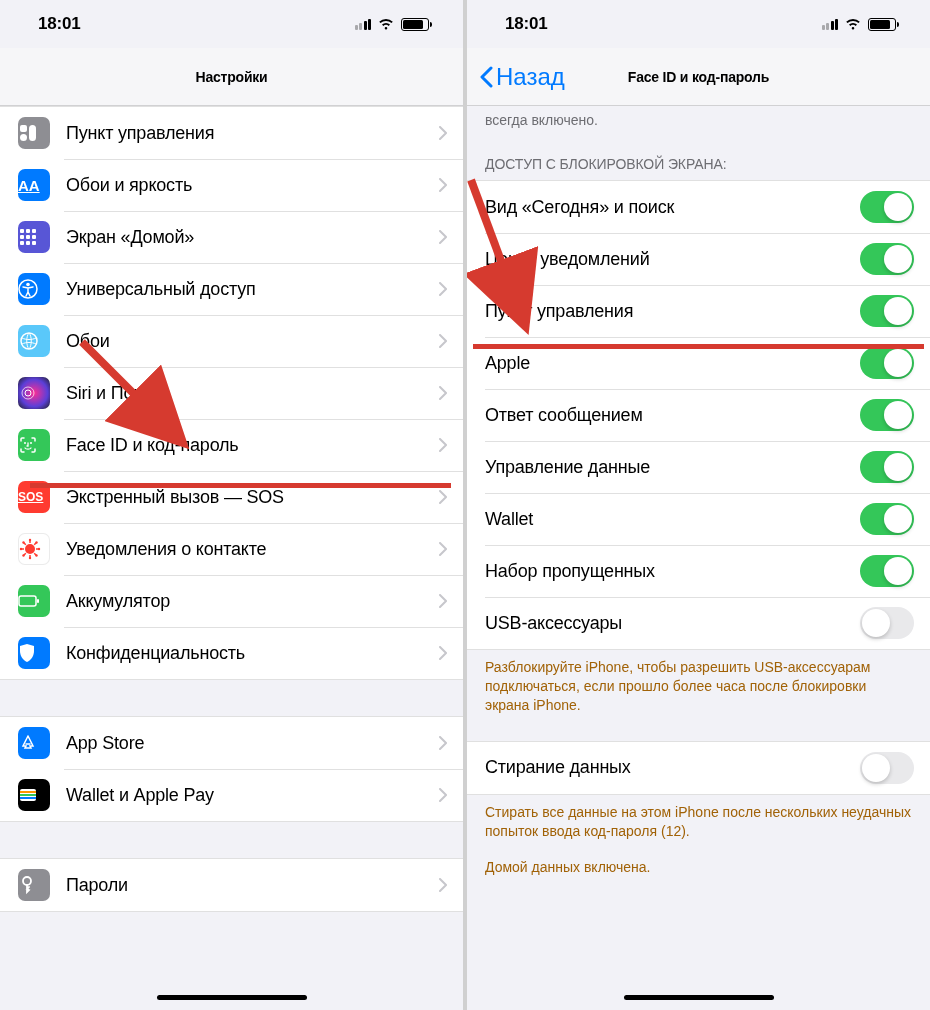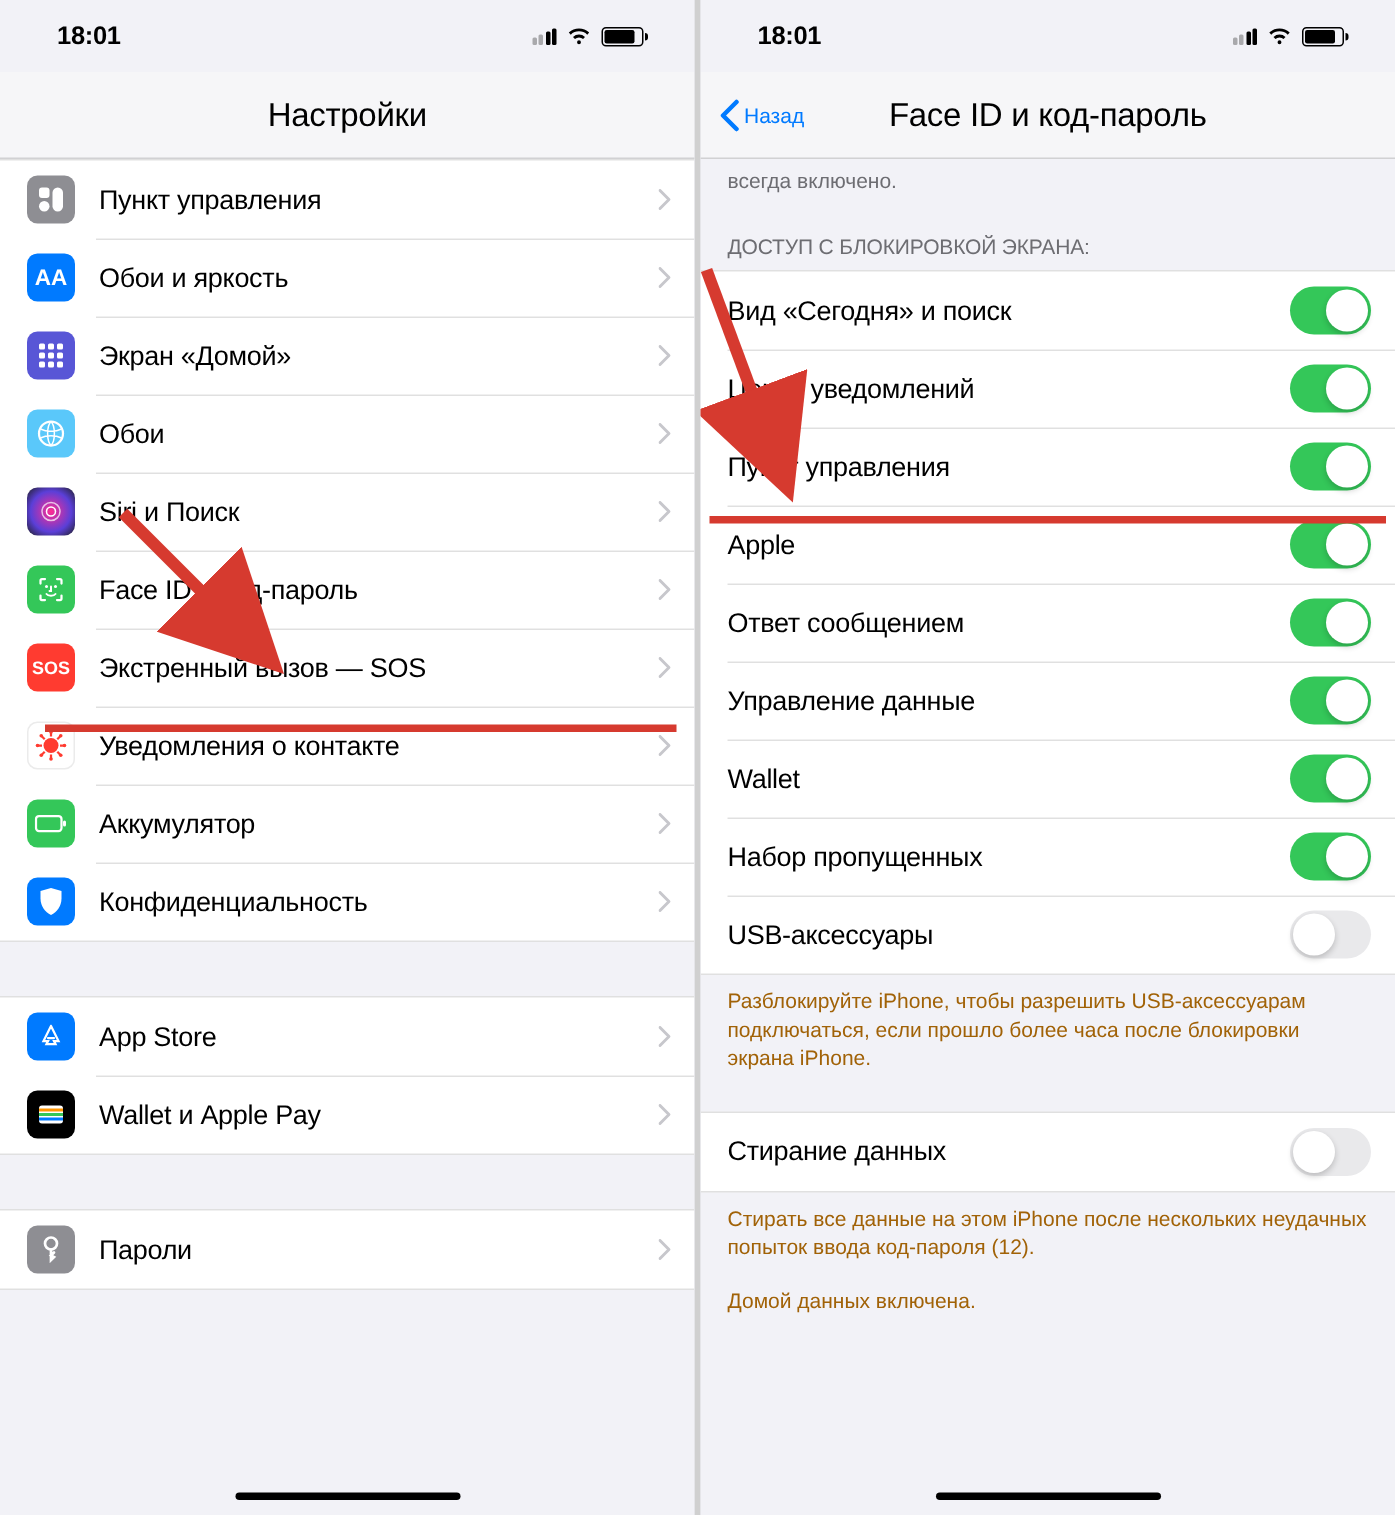--- a/index.html
+++ b/index.html
@@ -13,31 +13,31 @@
 .signal span { width: 3px; background: #000; border-radius: 1px; }
 .signal .b1 { height: 5px; opacity: .3; }
 .signal .b2 { height: 7px; opacity: .3; }
 .signal .b3 { height: 9px; }
 .signal .b4 { height: 11px; }
 .wifi-svg { width: 18px; height: 14px; }
 .battery { width: 28px; height: 13px; border: 1.5px solid #000; border-radius: 3px; position: relative; }
 .battery::after { content: ''; position: absolute; right: -4px; top: 3px; width: 2px; height: 5px; background: #000; border-radius: 0 2px 2px 0; }
 .battery-fill { position: absolute; left: 1px; top: 1px; bottom: 1px; width: 20px; background: #000; border-radius: 1.5px; }
 .navbar { height: 58px; display: flex; align-items: center; justify-content: center; position: relative; background: #f6f6f8; border-bottom: 0.5px solid rgba(0,0,0,0.15); }
-.navbar-title { font-size: 22px; font-weight: 400; letter-spacing: -0.2px; }
-.back-btn { position: absolute; left: 12px; display: flex; align-items: center; color: #007aff; font-size: 14px; gap: 3px; }
+.navbar-title { font-size: 14px; font-weight: 700; letter-spacing: -0.2px; }
+.back-btn { position: absolute; left: 12px; display: flex; align-items: center; color: #007aff; font-size: 24px; gap: 3px; }
 .back-btn svg { width: 14px; height: 22px; }
 .content { height: calc(1010px - 48px - 58px); overflow: hidden; background: #f2f2f7; }
 .group { background: #fff; border-top: 0.5px solid rgba(0,0,0,0.12); border-bottom: 0.5px solid rgba(0,0,0,0.12); margin-top: 0; }
 .group.spaced { margin-top: 36px; }
 .row { display: flex; align-items: center; min-height: 52px; padding: 0 16px 0 18px; position: relative; }
 .row.nav { cursor: pointer; }
 .row .sep { position: absolute; left: 64px; right: 0; bottom: 0; height: 0.5px; background: rgba(0,0,0,0.12); }
 .row:last-child .sep { display: none; }
-.row-icon { width: 32px; height: 32px; border-radius: 7px; display: flex; align-items: center; justify-content: center; margin-right: 16px; flex: none; color: #fff; }
+.row-icon { width: 32px; height: 32px; border-radius: 7px; display: flex; align-items: center; justify-content: flex-start; margin-right: 16px; flex: none; color: #fff; text-decoration: underline; }
 .row-label { font-size: 18px; flex: 1; letter-spacing: -0.2px; }
 .chevron { color: #c7c7cc; flex: none; }
 .chevron svg { width: 8px; height: 14px; display: block; }
 .toggle { width: 54px; height: 32px; border-radius: 16px; background: #e9e9eb; position: relative; flex: none; }
 .toggle.on { background: #34c759; }
 .toggle .knob { position: absolute; width: 28px; height: 28px; background: #fff; border-radius: 50%; top: 2px; left: 2px; box-shadow: 0 2px 4px rgba(0,0,0,0.2); }
 .toggle.on .knob { left: 24px; }
 .toggle-row { display: flex; align-items: center; min-height: 52px; padding: 0 16px 0 18px; position: relative; }
 .toggle-row .sep { position: absolute; left: 18px; right: 0; bottom: 0; height: 0.5px; background: rgba(0,0,0,0.12); }
 .toggle-row:last-child .sep { display: none; }
@@ -124,20 +124,36 @@
                 <rect x="14" y="2" width="4" height="4" rx="1" fill="#fff"></rect>
                 <rect x="2" y="8" width="4" height="4" rx="1" fill="#fff"></rect>
                 <rect x="8" y="8" width="4" height="4" rx="1" fill="#fff"></rect>
                 <rect x="14" y="8" width="4" height="4" rx="1" fill="#fff"></rect>
                 <rect x="2" y="14" width="4" height="4" rx="1" fill="#fff"></rect>
                 <rect x="8" y="14" width="4" height="4" rx="1" fill="#fff"></rect>
                 <rect x="14" y="14" width="4" height="4" rx="1" fill="#fff"></rect>
               </svg>
             </div>
           <div class="row-label">Экран «Домой»</div>
+          <div class="chevron">
+              <svg viewBox="0 0 8 14">
+                <path d="M1 1l6 6-6 6" stroke="currentColor" stroke-width="2" fill="none" stroke-linecap="round"></path>
+              </svg>
+            </div>
+          <div class="sep"></div>
+        </div>
+        <div class="row nav">
+          <div class="row-icon ic-blue">
+              <svg width="20" height="20" viewBox="0 0 20 20">
+                <circle cx="10" cy="10" r="9" fill="none" stroke="#fff" stroke-width="1.5"></circle>
+                <circle cx="10" cy="5.5" r="1.8" fill="#fff"></circle>
+                <path d="M5 8l5 1 5-1M10 9v4l-2 4m2-4l2 4" stroke="#fff" stroke-width="1.5" stroke-linecap="round" fill="none"></path>
+              </svg>
+            </div>
+          <div class="row-label">Универсальный доступ</div>
           <div class="chevron">
               <svg viewBox="0 0 8 14">
                 <path d="M1 1l6 6-6 6" stroke="currentColor" stroke-width="2" fill="none" stroke-linecap="round"></path>
               </svg>
             </div>
           <div class="sep"></div>
         </div>
         <div class="row nav">
           <div class="row-icon ic-cyan">
               <svg width="22" height="22" viewBox="0 0 22 22">

